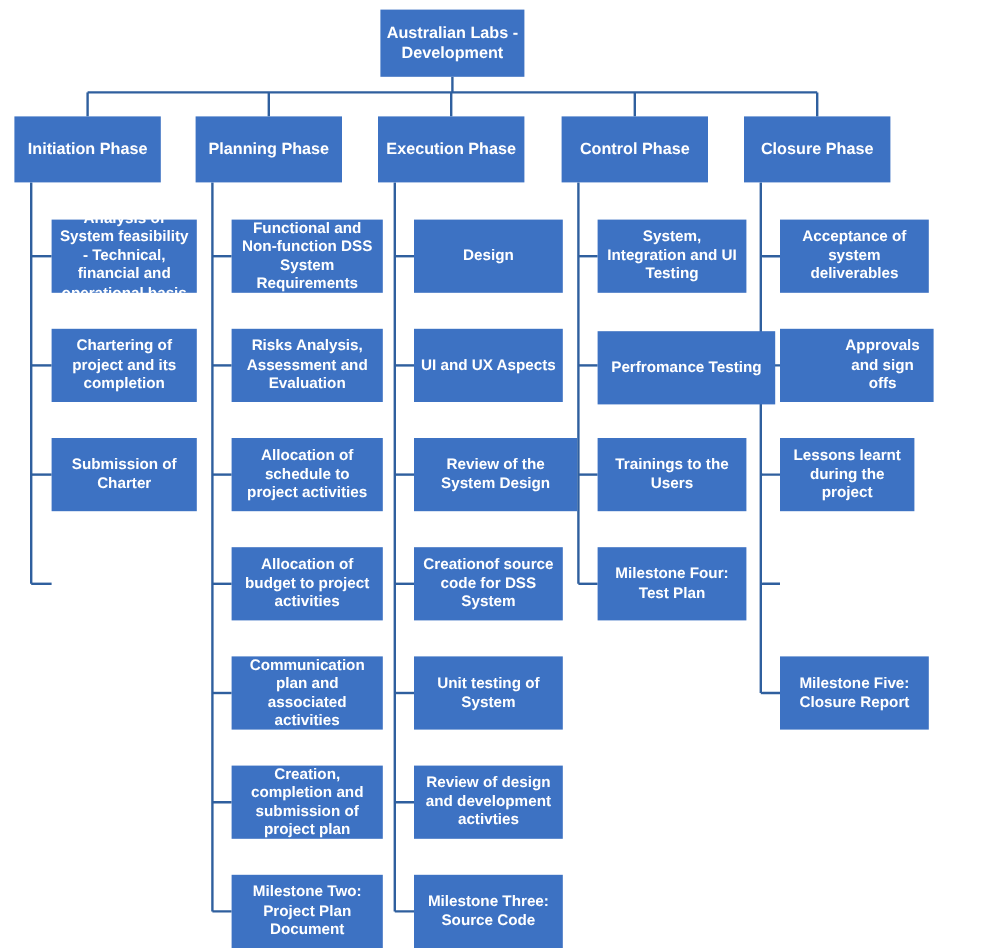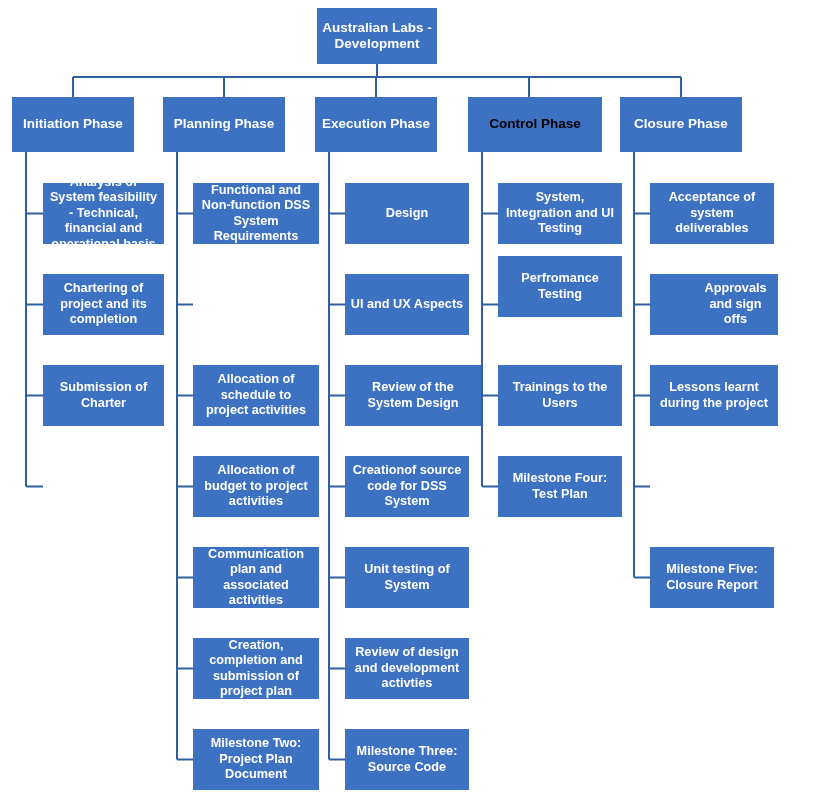--- a/index.html
+++ b/index.html
@@ -72,20 +72,23 @@
     </div>
     <div class="node task" style="left: 43px; top: 365px; width: 121px; height: 61px; background: rgb(61, 114, 195); color: rgb(255, 255, 255);">
       <span>Submission of Charter</span>
     </div>
     <div class="node phase" style="left: 163px; top: 97px; width: 122px; height: 55px; background: rgb(61, 114, 195); color: rgb(255, 255, 255);">
       <span>Planning Phase</span>
     </div>
     <div class="node task" style="left: 193px; top: 183px; width: 126px; height: 61px; background: rgb(61, 114, 195); color: rgb(255, 255, 255);">
       <span>Functional and Non-function DSS System Requirements</span>
     </div>
+    <div class="node task" style="left: 193px; top: 274px; width: 126px; height: 61px; background: rgb(61, 114, 195); color: rgb(255, 255, 255);">
+      <span>Risks Analysis, Assessment and Evaluation</span>
+    </div>
     <div class="node task" style="left: 193px; top: 365px; width: 126px; height: 61px; background: rgb(61, 114, 195); color: rgb(255, 255, 255);">
       <span>Allocation of schedule to project activities</span>
     </div>
     <div class="node task" style="left: 193px; top: 456px; width: 126px; height: 61px; background: rgb(61, 114, 195); color: rgb(255, 255, 255);">
       <span>Allocation of budget to project activities</span>
     </div>
     <div class="node task" style="left: 193px; top: 547px; width: 126px; height: 61px; background: rgb(61, 114, 195); color: rgb(255, 255, 255);">
       <span>Communication plan and associated activities</span>
     </div>
     <div class="node task" style="left: 193px; top: 638px; width: 126px; height: 61px; background: rgb(61, 114, 195); color: rgb(255, 255, 255);">
@@ -111,43 +114,43 @@
     </div>
     <div class="node task" style="left: 345px; top: 547px; width: 124px; height: 61px; background: rgb(61, 114, 195); color: rgb(255, 255, 255);">
       <span>Unit testing of System</span>
     </div>
     <div class="node task" style="left: 345px; top: 638px; width: 124px; height: 61px; background: rgb(61, 114, 195); color: rgb(255, 255, 255);">
       <span>Review of design and development activties</span>
     </div>
     <div class="node task" style="left: 345px; top: 729px; width: 124px; height: 61px; background: rgb(61, 114, 195); color: rgb(255, 255, 255);">
       <span>Milestone Three: Source Code</span>
     </div>
-    <div class="node phase" style="left: 468px; top: 97px; width: 134px; height: 55px; background: rgb(61, 114, 195); color: #000000;">
+    <div class="node phase" style="left: 468px; top: 97px; width: 122px; height: 55px; background: rgb(61, 114, 195); color: #ffffff;">
       <span>Control Phase</span>
     </div>
     <div class="node task" style="left: 498px; top: 183px; width: 124px; height: 61px; background: rgb(61, 114, 195); color: rgb(255, 255, 255);">
       <span>System, Integration and UI Testing</span>
     </div>
-    <div class="node task" style="left: 498px; top: 256px; width: 124px; height: 61px; background: rgb(61, 114, 195); color: rgb(255, 255, 255);">
+    <div class="node task" style="left: 498px; top: 276px; width: 148px; height: 61px; background: rgb(61, 114, 195); color: rgb(255, 255, 255);">
       <span>Perfromance Testing</span>
     </div>
     <div class="node task" style="left: 498px; top: 365px; width: 124px; height: 61px; background: rgb(61, 114, 195); color: rgb(255, 255, 255);">
       <span>Trainings to the Users</span>
     </div>
     <div class="node task" style="left: 498px; top: 456px; width: 124px; height: 61px; background: rgb(61, 114, 195); color: rgb(255, 255, 255);">
       <span>Milestone Four: Test Plan</span>
     </div>
     <div class="node phase" style="left: 620px; top: 97px; width: 122px; height: 55px; background: rgb(61, 114, 195); color: rgb(255, 255, 255);">
       <span>Closure Phase</span>
     </div>
     <div class="node task" style="left: 650px; top: 183px; width: 124px; height: 61px; background: rgb(61, 114, 195); color: rgb(255, 255, 255);">
       <span>Acceptance of system deliverables</span>
     </div>
     <div class="node task" style="left: 650px; top: 274px; width: 128px; height: 61px; background: rgb(61, 114, 195); color: rgb(255, 255, 255); padding-left: 48px;">
       <span>Approvals and sign offs</span>
     </div>
-    <div class="node task" style="left: 650px; top: 365px; width: 128px; height: 61px; background: rgb(61, 114, 195); color: rgb(255, 255, 255);">
+    <div class="node task" style="left: 650px; top: 365px; width: 112px; height: 61px; background: rgb(61, 114, 195); color: rgb(255, 255, 255);">
       <span>Lessons learnt during the project</span>
     </div>
     <div class="node task" style="left: 650px; top: 547px; width: 124px; height: 61px; background: rgb(61, 114, 195); color: rgb(255, 255, 255);">
       <span>Milestone Five: Closure Report</span>
     </div>
   </div>
 
 </body></html>

